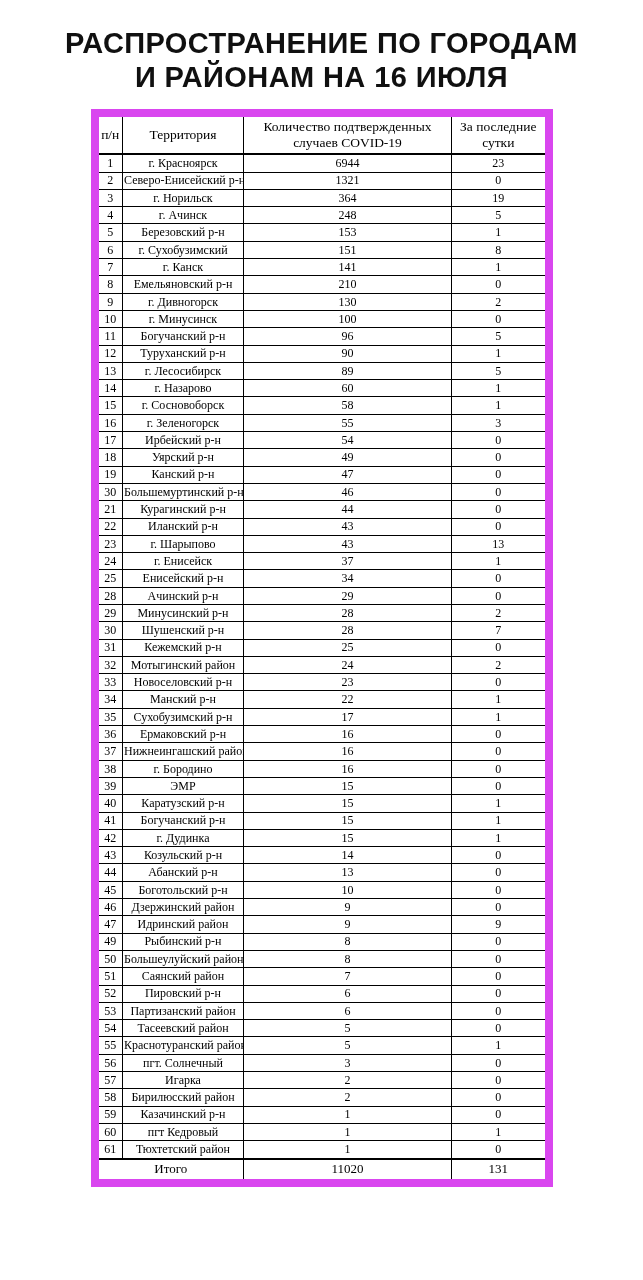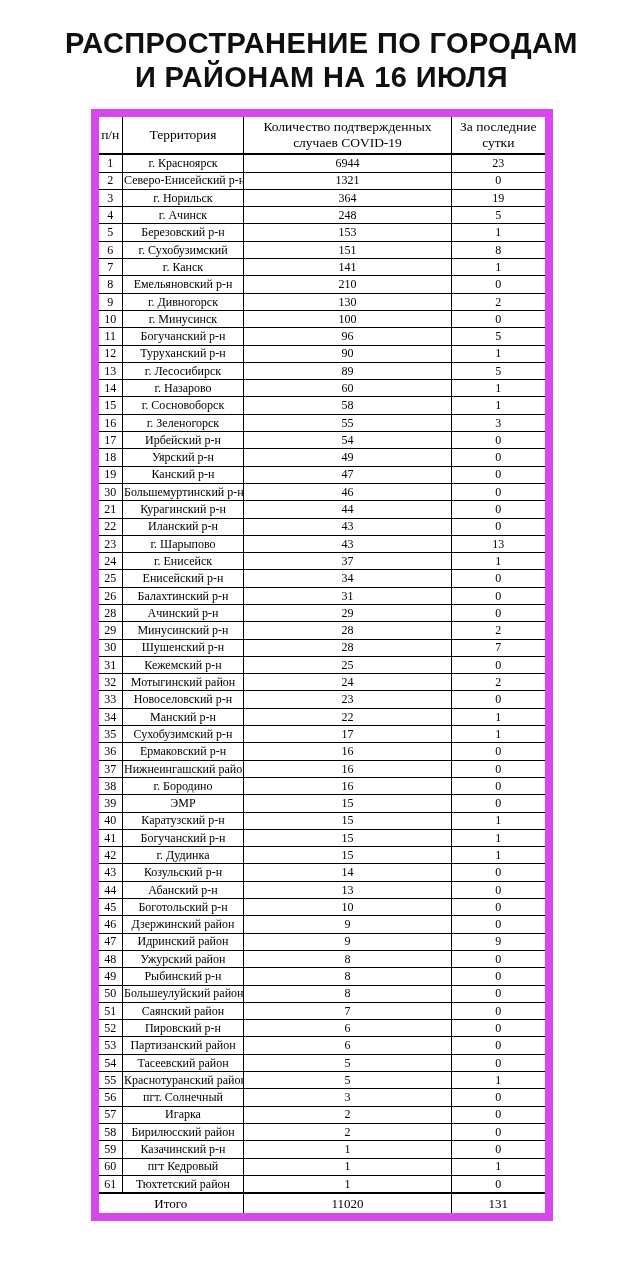--- a/index.html
+++ b/index.html
@@ -232,26 +232,20 @@
           <td>37</td>
           <td>1</td>
         </tr>
         <tr>
           <td>25</td>
           <td>Енисейский р-н</td>
           <td>34</td>
           <td>0</td>
         </tr>
         <tr>
-          <td>26</td>
-          <td>Балахтинский р-н</td>
-          <td>31</td>
-          <td>0</td>
-        </tr>
-        <tr>
           <td>28</td>
           <td>Ачинский р-н</td>
           <td>29</td>
           <td>0</td>
         </tr>
         <tr>
           <td>29</td>
           <td>Минусинский р-н</td>
           <td>28</td>
           <td>2</td>
@@ -356,26 +350,20 @@
           <td>46</td>
           <td>Дзержинский район</td>
           <td>9</td>
           <td>0</td>
         </tr>
         <tr>
           <td>47</td>
           <td>Идринский район</td>
           <td>9</td>
           <td>9</td>
-        </tr>
-        <tr>
-          <td>48</td>
-          <td>Ужурский район</td>
-          <td>8</td>
-          <td>0</td>
         </tr>
         <tr>
           <td>49</td>
           <td>Рыбинский р-н</td>
           <td>8</td>
           <td>0</td>
         </tr>
         <tr>
           <td>50</td>
           <td>Большеулуйский район</td>

